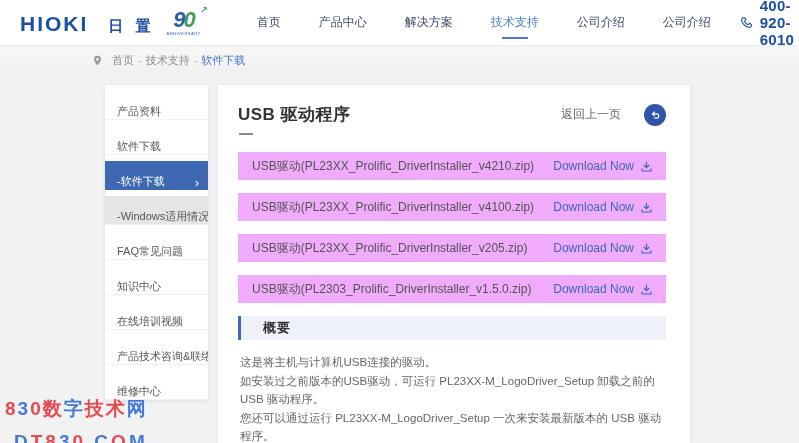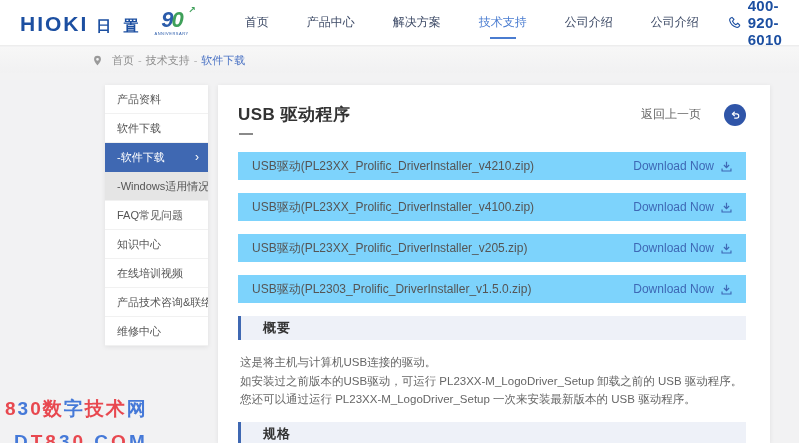--- a/index.html
+++ b/index.html
@@ -9,21 +9,21 @@
     background:#f2f2f3; position:relative; color:#333;
   }
   
   .header {
     position:absolute; top:0; left:0; width:799px; height:46px;
     background:#fff; display:flex; align-items:center;
     padding:0 14px 0 20px; border-bottom:1px solid #ededed; z-index:5;
   }
   .logo { display:flex; align-items:flex-end; }
   .brand { font-size:21px; font-weight:bold; color:#1c4fa1; letter-spacing:2px; }
-  .brand-cn { font-size:15px; font-weight:bold; color:#1c4fa1; margin-left:8px; letter-spacing:4px; white-space:nowrap; }
+  .brand-cn { font-size:15px; font-weight:bold; color:#1c4fa1; margin-left:20px; letter-spacing:4px; white-space:nowrap; }
   .badge { margin-left:12px; text-align:center; line-height:1; position:relative; }
   .badge-num { font-size:22px; font-weight:bold; font-style:italic; letter-spacing:-2px; }
   .badge-arrow { position:absolute; top:-3px; right:-7px; font-size:9px; color:#3fa05a; font-weight:bold; }
   .badge-cap { font-size:4px; color:#2b5cab; letter-spacing:.5px; margin-top:1px; }
   .nav { display:flex; gap:34px; margin-left:54px; }
   .nav-item { font-size:12px; color:#3d4a66; cursor:pointer; position:relative; padding:6px 2px; white-space:nowrap; }
   .nav-item.active { color:#4a7cd0; }
   .nav-item.active::after {
     content:""; position:absolute; left:50%; transform:translateX(-50%);
     bottom:-2px; width:26px; height:2px; background:#4a7cd0;
@@ -39,44 +39,44 @@
   .crumbs svg { margin-right:5px; }
   .crumb { margin:0 4px; cursor:pointer; }
   .crumb.current { color:#4a72c4; }
   .crumb-sep { color:#b5b5b5; }
   
   .sidebar {
     position:absolute; left:105px; top:85px; width:103px; background:#fff;
     box-shadow:0 1px 5px rgba(0,0,0,.08);
   }
   .side-item {
-    height:29px; display:flex; align-items:center; justify-content:space-between;
+    height:29px; display:flex; align-items:flex-end; justify-content:space-between;
     padding:0 9px 0 12px; font-size:11px; color:#555;
-    border-bottom:1px solid #f1f1f1; cursor:pointer; white-space:nowrap; overflow:hidden;
+    border-bottom:1px solid #f1f1f1; cursor:pointer; white-space:nowrap; overflow:hidden;margin-top:6px;
   }
   .side-item.active { background:#3f68b2; color:#fff; border-bottom-color:#3f68b2; }
   .side-item.subgray { background:#e5e5e5; }
   .side-chev { font-size:12px; line-height:1; }
   
   .main {
-    position:absolute; left:218px; top:85px; width:552px; height:358px;
+    position:absolute; left:218px; top:85px; width:472px; height:358px;
     background:#fff; box-shadow:0 1px 5px rgba(0,0,0,.08);
     padding:18px 24px 0 20px;
   }
   .title-row { display:flex; align-items:center; justify-content:space-between; }
   .page-title { font-size:17px; font-weight:bold; color:#333; letter-spacing:.5px; }
   .back { display:flex; align-items:center; gap:23px; cursor:pointer; }
   .back-label { font-size:12px; color:#666; }
   .back-btn {
     width:22px; height:22px; border-radius:50%; background:#2f55a8;
     display:flex; align-items:center; justify-content:center;
   }
   .title-dash { width:14px; height:2px; background:#8a8a8a; margin:7px 0 17px 1px; }
   .dl-row {
-    height:28px; background:#7dd3fc; display:flex; align-items:center;
+    height:28px; background:#f0abfc; display:flex; align-items:center;
     justify-content:space-between; padding:0 13px 0 14px; margin-bottom:13px;
   }
   .dl-name { font-size:12px; color:#555; }
   .dl-link { display:flex; align-items:center; gap:6px; font-size:12px; color:#3e68b5; cursor:pointer; }
   .sec-bar {
     height:24px; background:#eef1f8; border-left:3px solid #3f68b2;
     display:flex; align-items:center; padding-left:22px;
     font-size:13px; font-weight:bold; color:#333; letter-spacing:1px;
   }
   .sec-bar.summary { margin-top:3px; }

